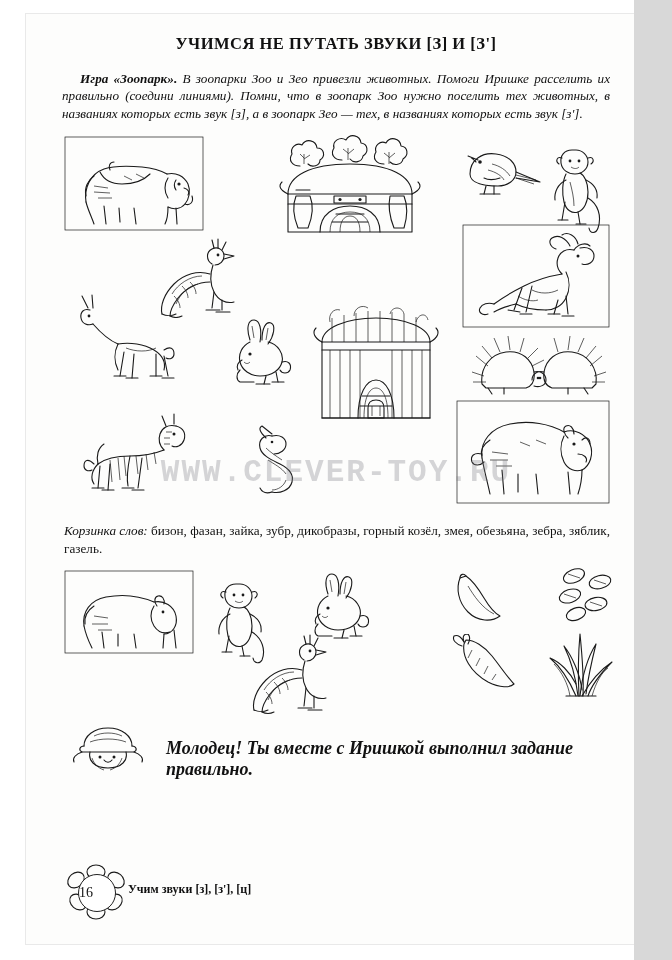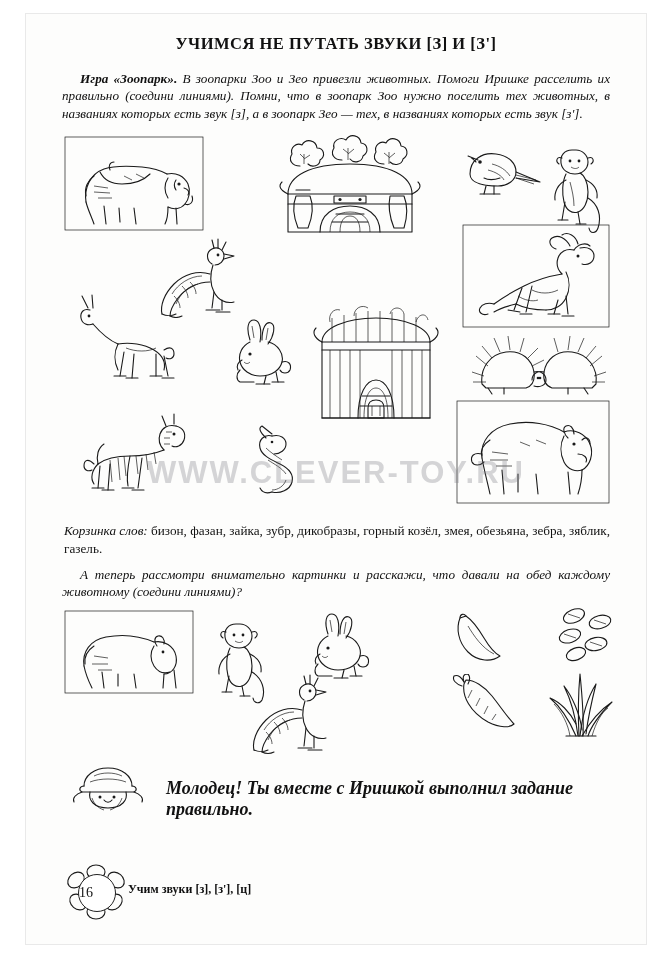--- a/index.html
+++ b/index.html
@@ -2,26 +2,27 @@
 <html><head>
 <meta charset="utf-8">
 <style>
   html, body {
     margin: 0;
     padding: 0;
     background: #d8d8d8;
   }
   .page {
     position: relative;
-    width: 672px;
+    width: 599px;
     height: 960px;
     background: #ffffff;
     overflow: hidden;
     font-family: "Liberation Serif", serif;
     color: #111;
+    padding-left: 35px;
   }
   .sheet {
     position: absolute;
     left: 26px;
     top: 14px;
     width: 620px;
     height: 930px;
     background: #fdfdfc;
     box-shadow: 0 0 0 1px #e9e9e9;
   }
@@ -104,21 +105,21 @@
     font-family: "Liberation Serif", serif;
   }
 
   
   .watermark {
     position: absolute;
     left: 0;
     top: 455px;
     width: 672px;
     text-align: center;
-    font-family: Liberation Sans, sans-serif;
+    font-family: Liberation Mono, monospace;
     font-weight: bold;
     font-size: 31px;
     letter-spacing: 2px;
     color: rgba(120,120,125,0.30);
     pointer-events: none;
     user-select: none;
     z-index: 5;
   }
 
   .blk { stroke: #1a1a1a; fill: none; stroke-width: 1.1; stroke-linejoin: round; stroke-linecap: round; }
@@ -369,21 +370,20 @@
           <path class="blk" d="M34 40 C28 44 24 50 26 56"></path>
           <path class="thin" d="M36 52 L52 54 M34 60 L52 60 M40 66 L56 66 M64 42 L74 46 M80 40 L90 44"></path>
           <path class="blk" d="M26 54 C18 52 14 56 16 62 C18 66 24 66 28 62"></path>
         </svg>
       </div>
 
     </div>
 
     <p class="words"><span class="lead">Корзинка слов:</span><span> бизон, фазан, зайка, зубр, дикобразы, горный козёл, змея, обезьяна, зебра, зяблик, газель.</span></p>
 
-    <p class="para">А теперь рассмотри внимательно картинки и расскажи, что давали на обед каждому животному (соедини линиями)?</p>
 
     <div class="illus" style="height:160px;">
 
       <div class="fig" style="left:2px; top:4px;">
         <svg width="130" height="84" viewBox="0 0 130 84">
           <rect x="1" y="1" width="128" height="82" class="thin"></rect>
           <path class="blk" d="M20 56 C18 42 26 30 42 27 C58 24 76 26 90 32"></path>
           <path class="blk" d="M90 32 C100 30 110 36 112 46 C114 56 108 64 100 64"></path>
           <path class="blk" d="M100 64 L99 78 M110 60 L112 78"></path>
           <path class="blk" d="M20 56 C22 66 26 74 28 78 M38 62 L40 78 M54 64 L54 76 M70 64 L72 78"></path>

